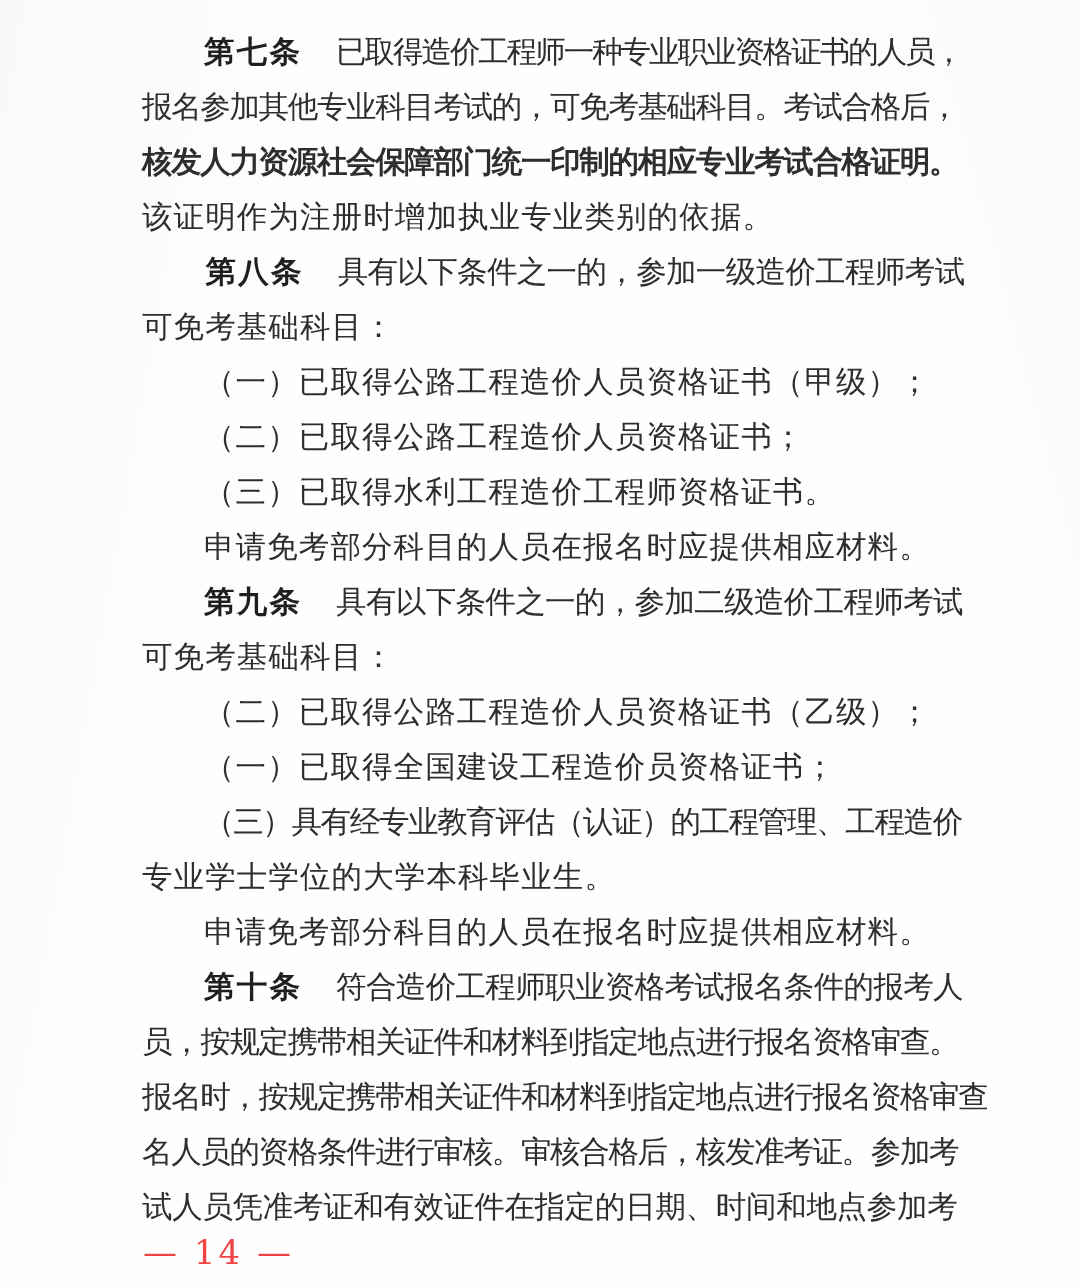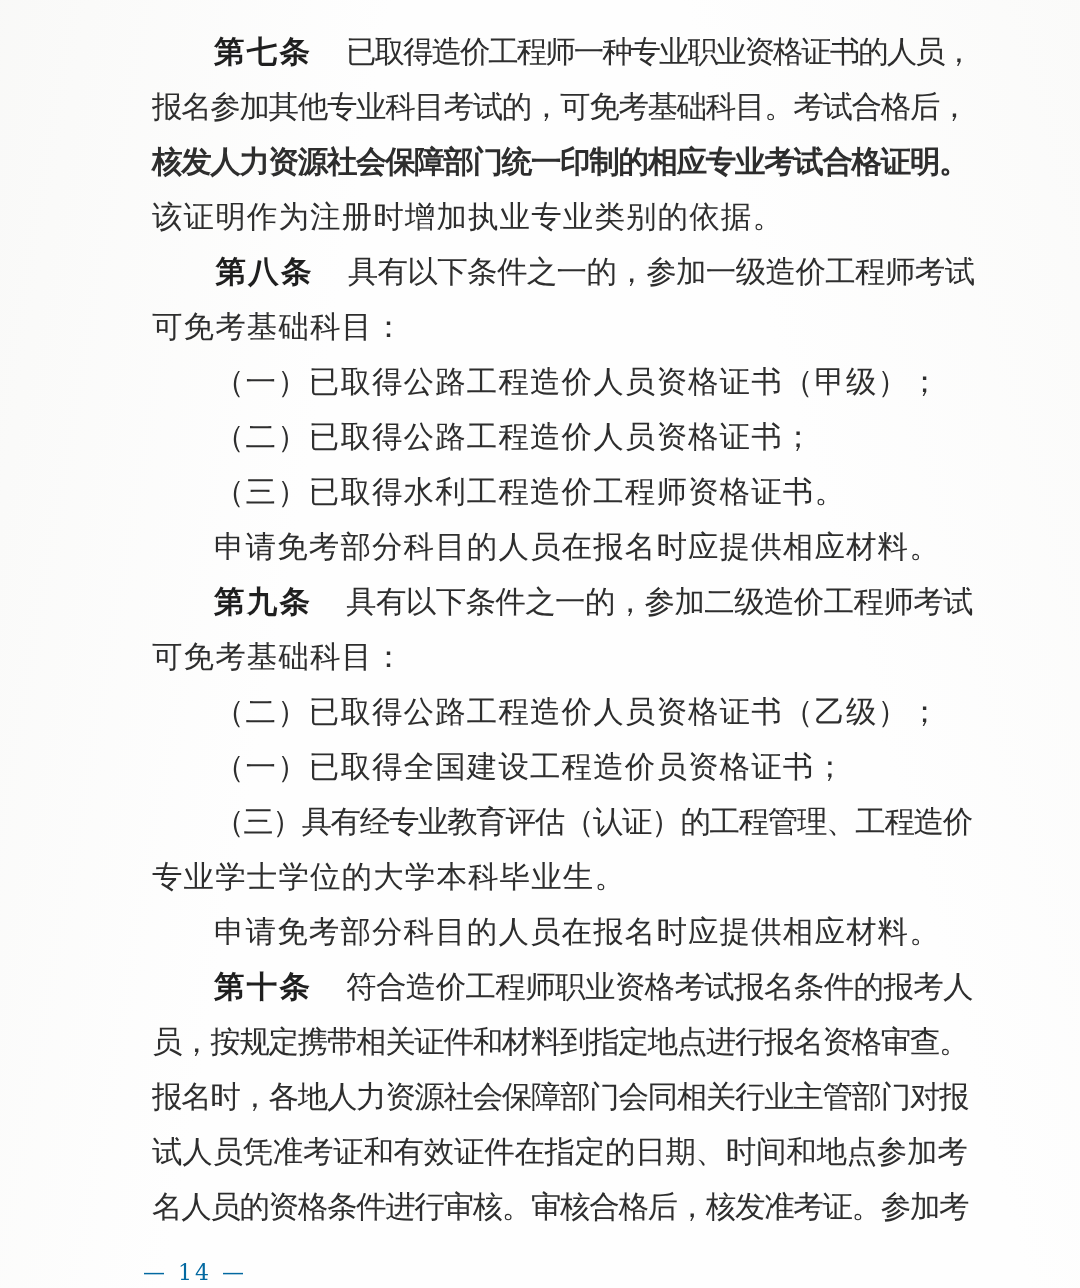--- a/index.html
+++ b/index.html
@@ -29,21 +29,21 @@
     position: absolute;
     inset: 0;
     background:
       linear-gradient(100deg, rgba(246,246,244,0.65) 0%, rgba(255,255,255,0) 30%),
       linear-gradient(255deg, rgba(247,247,245,0.55) 0%, rgba(255,255,255,0) 28%);
     pointer-events: none;
   }
 
   #text-body {
     position: absolute;
-    left: 152px;
+    left: 142px;
     top: 24px;
     width: 824px;
   }
 
   .line {
     height: 55px;
     line-height: 55px;
     font-size: 30.5px;
     letter-spacing: 1.1px;
     white-space: nowrap;
@@ -57,24 +57,24 @@
   .art-head {
     font-weight: bold;
     letter-spacing: 2.2px;
     margin-right: 34px;
     color: #1f1f1f;
   }
 
   .footer {
     position: absolute;
     left: 143px;
-    top: 1260px;
-    font-size: 22px;
+    top: 1232px;
+    font-size: 34px;
     letter-spacing: 3px;
-    color: #0369a1;
+    color: #ef4444;
     font-family: "DejaVu Serif", "Liberation Serif", serif;
   }
 </style>
 </head>
 <body>
 
 <div id="page">
 
   <div id="paper-texture"></div>
 
@@ -91,20 +91,20 @@
       <div class="line indent-2"><span class="line-text">申请免考部分科目的人员在报名时应提供相应材料。</span></div>
       <div class="line indent-2" style="letter-spacing: -0.65px;"><span class="art-head">第九条</span><span class="line-text">具有以下条件之一的，参加二级造价工程师考试</span></div>
       <div class="line"><span class="line-text">可免考基础科目：</span></div>
       <div class="line indent-2"><span class="line-text">（二）已取得公路工程造价人员资格证书（乙级）；</span></div>
       <div class="line indent-2"><span class="line-text">（一）已取得全国建设工程造价员资格证书；</span></div>
       <div class="line indent-2" style="letter-spacing: -1.35px;"><span class="line-text">（三）具有经专业教育评估（认证）的工程管理、工程造价</span></div>
       <div class="line"><span class="line-text">专业学士学位的大学本科毕业生。</span></div>
       <div class="line indent-2"><span class="line-text">申请免考部分科目的人员在报名时应提供相应材料。</span></div>
       <div class="line indent-2" style="letter-spacing: -0.65px;"><span class="art-head">第十条</span><span class="line-text">符合造价工程师职业资格考试报名条件的报考人</span></div>
       <div class="line" style="letter-spacing: -1.35px;"><span class="line-text">员，按规定携带相关证件和材料到指定地点进行报名资格审查。</span></div>
-      <div class="line" style="letter-spacing: -1.35px;"><span class="line-text">报名时，各地人力资源社会保障部门会同相关行业主管部门对报</span></div>
+      <div class="line" style="letter-spacing: -1.35px;"><span class="line-text">报名时，按规定携带相关证件和材料到指定地点进行报名资格审查</span></div>
+      <div class="line" style="letter-spacing: -1.35px;"><span class="line-text">名人员的资格条件进行审核。审核合格后，核发准考证。参加考</span></div>
       <div class="line" style="letter-spacing: -0.3px;"><span class="line-text">试人员凭准考证和有效证件在指定的日期、时间和地点参加考</span></div>
-      <div class="line" style="letter-spacing: -1.35px;"><span class="line-text">名人员的资格条件进行审核。审核合格后，核发准考证。参加考</span></div>
     </div>
 
   <div class="footer">— 14 —</div>
 
 </div>
 
 </body></html>

